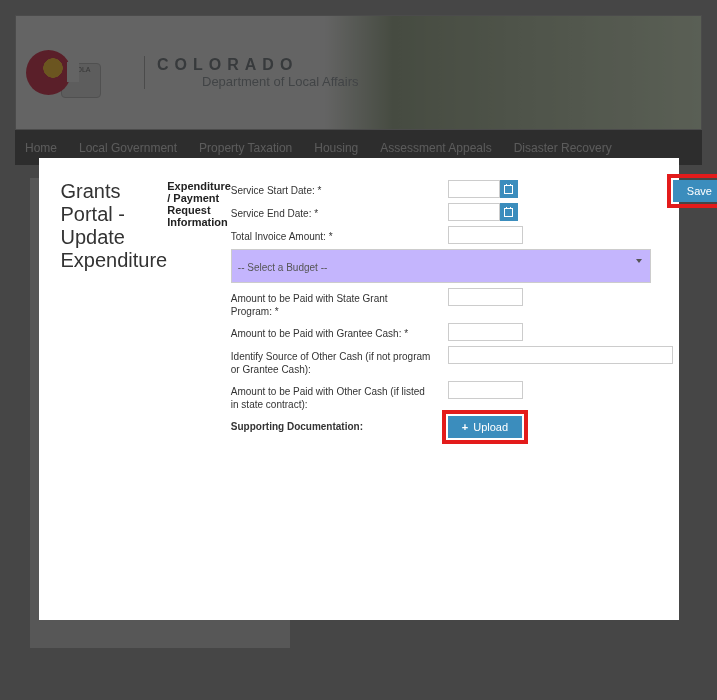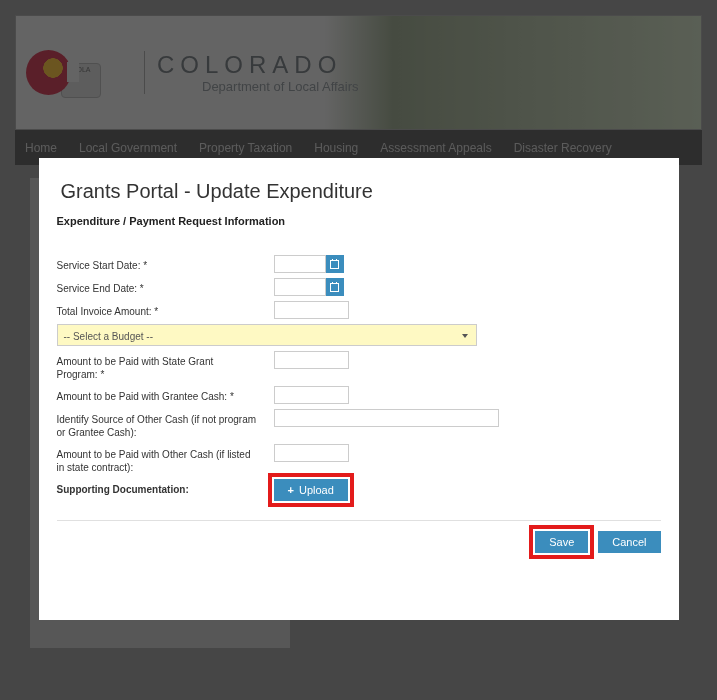--- a/index.html
+++ b/index.html
@@ -59,23 +59,23 @@
       padding-top: 2px;
       color: #555;
     }
     .banner-text {
       border-left: 1px solid #999;
       padding-left: 12px;
       margin-left: 8px;
     }
     .banner-title {
       color: #5a6268;
-      font-size: 24px;
+      font-size: 16px;
       letter-spacing: 6px;
-      font-weight: 400;
+      font-weight: 700;
     }
     .banner-subtitle {
       color: #7a8288;
       font-size: 13px;
       margin-left: 45px;
     }
     .nav {
       margin: 0 15px;
       background: #3a3a3a;
       height: 35px;
@@ -97,21 +97,21 @@
       display: flex;
       justify-content: center;
       padding-top: 158px;
     }
     .modal {
       background: #fff;
       width: 640px;
       height: 462px;
       padding: 22px 18px 18px 18px;
       display: flex;
-      flex-direction: column;
+      flex-direction: row;
     }
     .modal-title {
       font-size: 20px;
       color: #333;
       font-weight: 400;
       margin-bottom: 12px;
       margin-left: 4px;
     }
     .section-title {
       font-size: 11px;
@@ -163,27 +163,27 @@
       position: absolute;
       top: -2px; left: 1px; right: 1px;
       height: 2px;
       border-left: 1px solid #fff;
       border-right: 1px solid #fff;
     }
     .input-w75 { width: 75px; }
     .input-w225 { width: 225px; }
     .select {
       width: 420px;
-      height: 22px;
+      height: 34px;
       border: 1px solid #ccc;
       font-size: 10px;
       padding: 2px 18px 0 6px;
       color: #555;
       position: relative;
-      background: #fef9c3;
+      background: #c4b5fd;
       cursor: pointer;
       display: flex;
       align-items: center;
     }
     .select::after {
       content: '';
       position: absolute;
       right: 8px; top: 9px;
       border-left: 3px solid transparent;
       border-right: 3px solid transparent;

